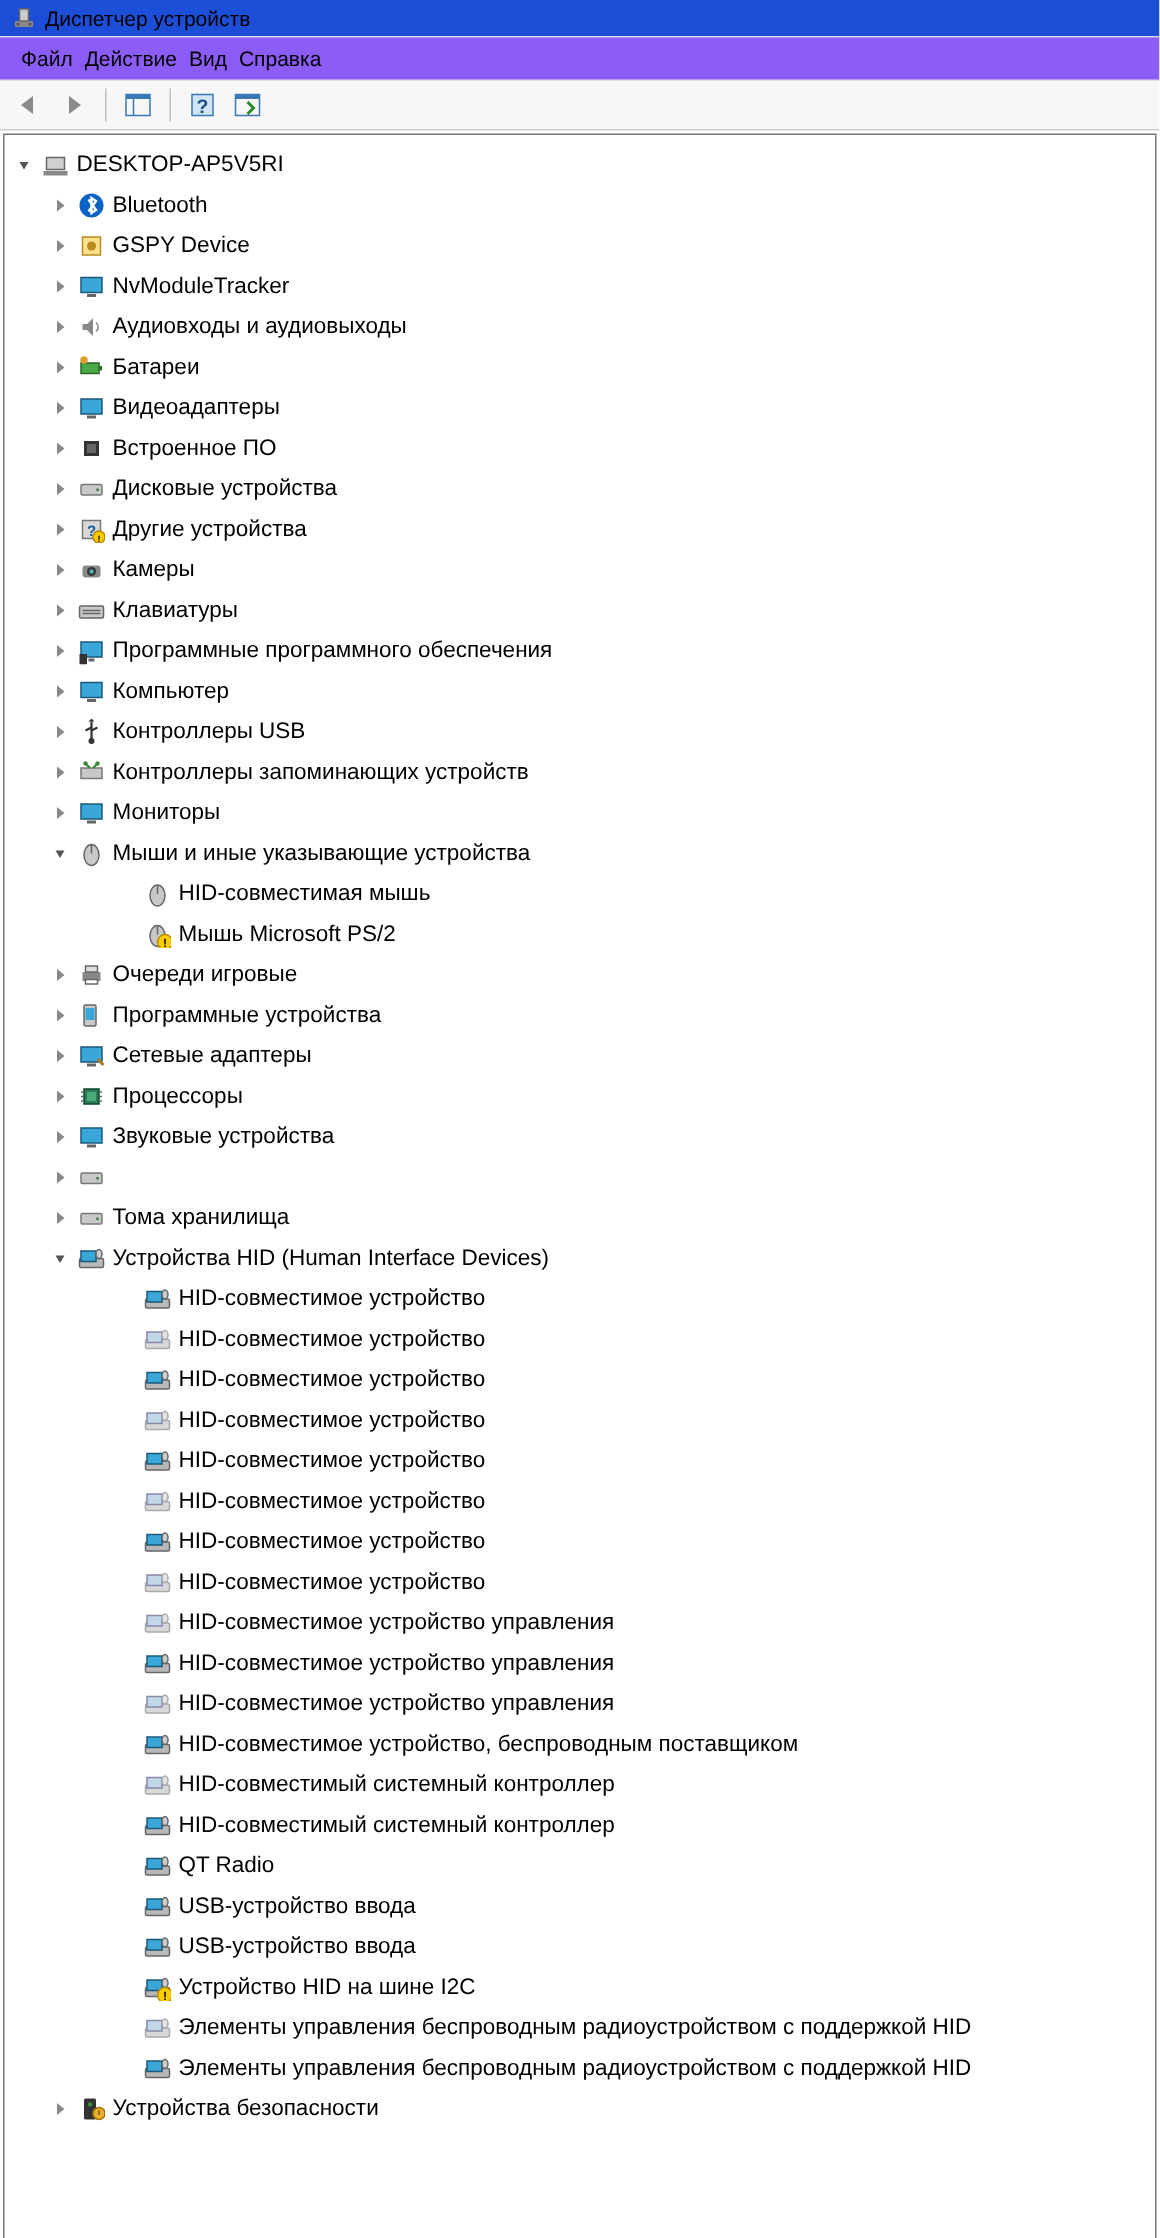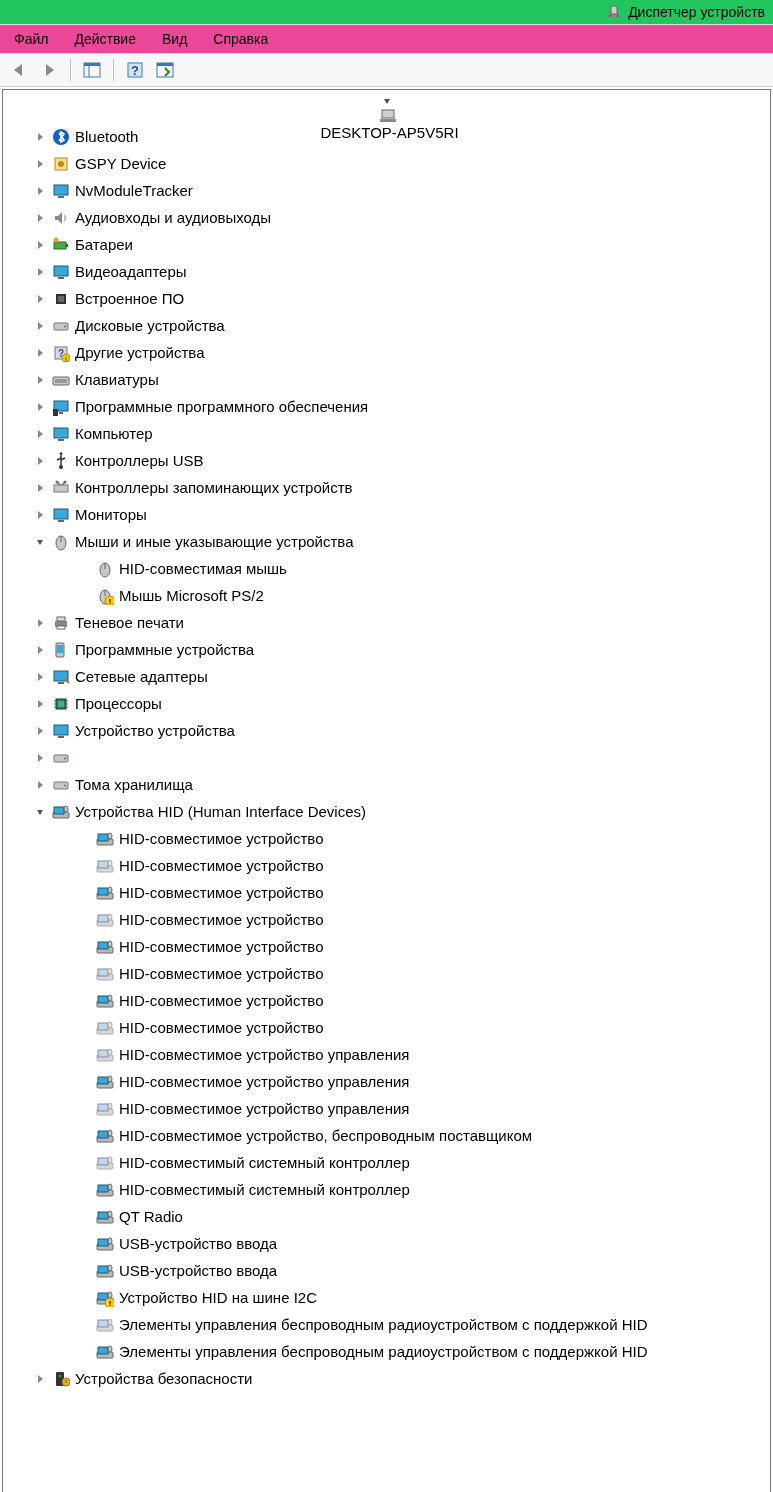--- a/index.html
+++ b/index.html
@@ -8,32 +8,30 @@
     font-family: "Segoe UI", Tahoma, sans-serif;
     font-size: 14px;
     background: #ffffff;
     color: #000;
     width: 773px;
   }
   .titlebar {
     display: flex;
     align-items: center;
     padding: 4px 8px;
-    background: #22c55e;
+    background: #1d4ed8;
     border-bottom: 1px solid #e0e0e0;
     gap: 6px;
-    justify-content: flex-end;
   }
   .titlebar .app-icon { width:16px; height:16px; display:flex; align-items:center; justify-content:center;}
   .titlebar .title { font-size: 14px; }
   .menubar {
     display: flex;
-    gap: 18px;
     padding: 4px 10px;
-    background: #ec4899;
+    background: #8b5cf6;
     border-bottom: 1px solid #e0e0e0;
     align-items: flex-end;
   }
   .menubar .menu-item { padding: 2px 4px; cursor: default; }
   .toolbar {
     display: flex;
     align-items: center;
     padding: 3px 6px;
     background: #f7f7f7;
     border-bottom: 1px solid #cfcfcf;
@@ -60,21 +58,21 @@
     color: #666;
     font-size: 11px;
     cursor: default;
   }
   .node .icon {
     width: 20px; height: 20px;
     display:flex; align-items:center; justify-content:center;
     margin-right: 4px;
   }
   .node .label { font-size: 15px; }
-  .indent-0 { padding-left: 6px; flex-direction: column; }
+  .indent-0 { padding-left: 6px; }
   .indent-1 { padding-left: 30px; }
   .indent-2 { padding-left: 74px; }
   svg { display:block; }
 </style>
 </head>
 <body>
 
 <div class="titlebar">
   <span class="app-icon">
     <svg width="16" height="16" viewBox="0 0 16 16">
@@ -274,20 +272,35 @@
       <span class="label">Другие устройства</span>
     </div>
     <div class="node indent-1">
       <span class="expander">
         <svg width="10" height="10" viewBox="0 0 10 10">
           <path d="M3 1 L8 5 L3 9 Z" fill="#888"></path>
         </svg>
       </span>
       <span class="icon">
         <svg width="18" height="18" viewBox="0 0 18 18">
+          <rect x="3" y="6" width="12" height="8" rx="2" fill="#888"></rect>
+          <circle cx="9" cy="10" r="3" fill="#333"></circle>
+          <circle cx="9" cy="10" r="1.5" fill="#5ab"></circle>
+        </svg>
+      </span>
+      <span class="label">Камеры</span>
+    </div>
+    <div class="node indent-1">
+      <span class="expander">
+        <svg width="10" height="10" viewBox="0 0 10 10">
+          <path d="M3 1 L8 5 L3 9 Z" fill="#888"></path>
+        </svg>
+      </span>
+      <span class="icon">
+        <svg width="18" height="18" viewBox="0 0 18 18">
           <rect x="1" y="6" width="16" height="8" rx="1" fill="#c8c8c8" stroke="#666"></rect>
           <line x1="3" y1="9" x2="15" y2="9" stroke="#666"></line>
           <line x1="3" y1="11" x2="15" y2="11" stroke="#666"></line>
         </svg>
       </span>
       <span class="label">Клавиатуры</span>
     </div>
     <div class="node indent-1">
       <span class="expander">
         <svg width="10" height="10" viewBox="0 0 10 10">
@@ -405,21 +418,21 @@
           <path d="M3 1 L8 5 L3 9 Z" fill="#888"></path>
         </svg>
       </span>
       <span class="icon">
         <svg width="18" height="18" viewBox="0 0 18 18">
           <rect x="3" y="7" width="12" height="6" fill="#888"></rect>
           <rect x="5" y="3" width="8" height="4" fill="#ddd" stroke="#666"></rect>
           <rect x="5" y="12" width="8" height="3" fill="#fff" stroke="#666"></rect>
         </svg>
       </span>
-      <span class="label">Теневое печати</span>
+      <span class="label">Очереди игровые</span>
     </div>
     <div class="node indent-1">
       <span class="expander">
         <svg width="10" height="10" viewBox="0 0 10 10">
           <path d="M3 1 L8 5 L3 9 Z" fill="#888"></path>
         </svg>
       </span>
       <span class="icon">
         <svg width="18" height="18" viewBox="0 0 18 18">
           <rect x="4" y="2" width="8" height="14" rx="1" fill="#c8c8c8" stroke="#666"></rect>
@@ -468,21 +481,21 @@
         <svg width="10" height="10" viewBox="0 0 10 10">
           <path d="M3 1 L8 5 L3 9 Z" fill="#888"></path>
         </svg>
       </span>
       <span class="icon">
         <svg width="18" height="18" viewBox="0 0 18 18">
           <rect x="2" y="3" width="14" height="10" fill="#3ba7d8" stroke="#1a5a7a"></rect>
           <rect x="6" y="14" width="6" height="2" fill="#666"></rect>
         </svg>
       </span>
-      <span class="label">Устройство устройства</span>
+      <span class="label">Звуковые устройства</span>
     </div>
     <div class="node indent-1">
       <span class="expander">
         <svg width="10" height="10" viewBox="0 0 10 10">
           <path d="M3 1 L8 5 L3 9 Z" fill="#888"></path>
         </svg>
       </span>
       <span class="icon">
         <svg width="18" height="18" viewBox="0 0 18 18">
           <rect x="2" y="6" width="14" height="7" rx="1" fill="#c8c8c8" stroke="#777"></rect>

